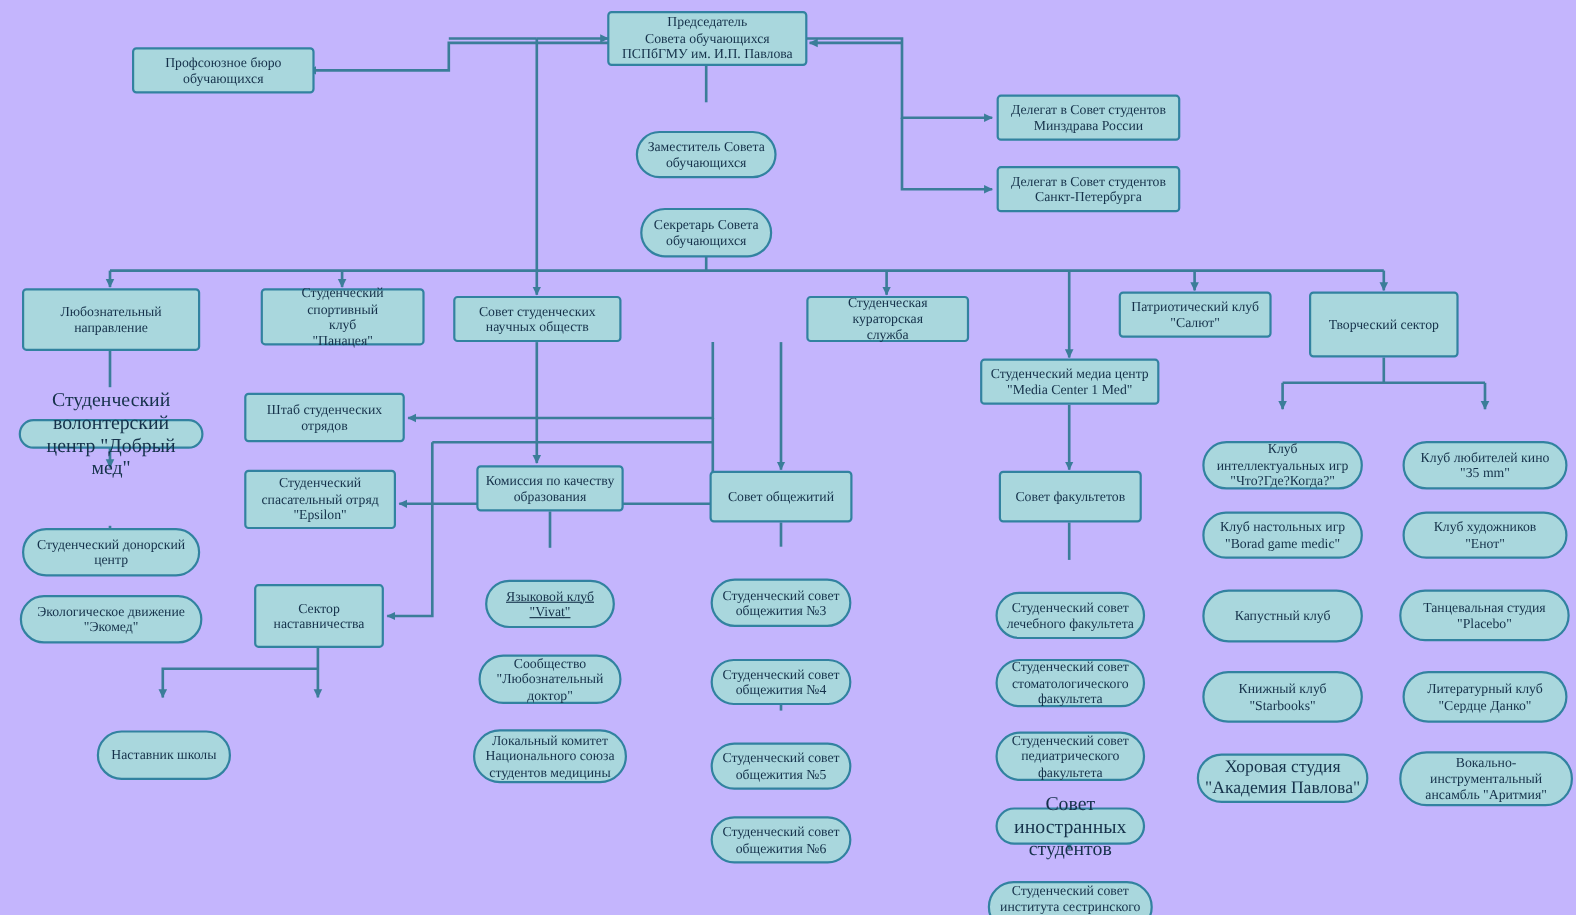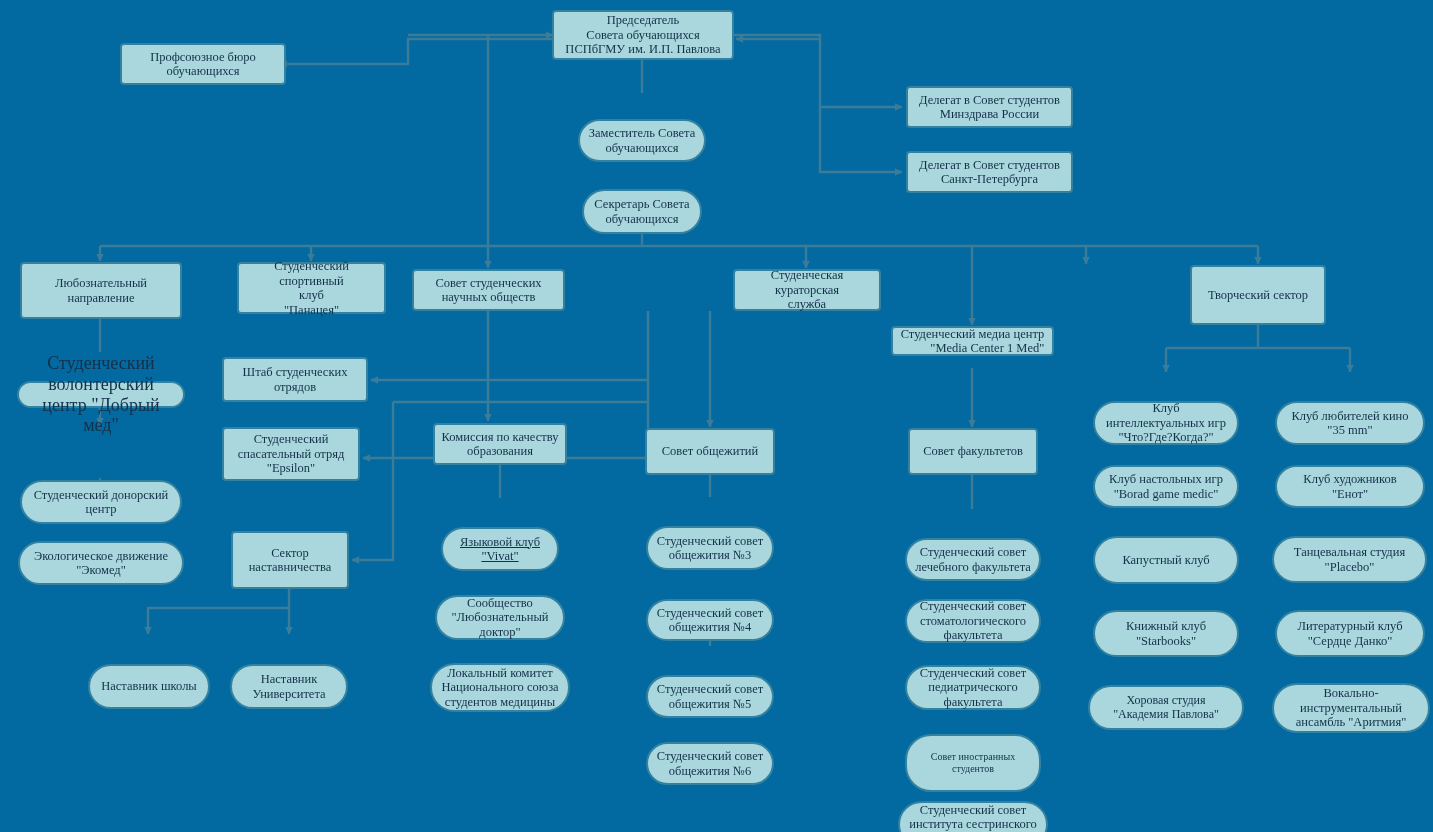--- a/index.html
+++ b/index.html
@@ -8,21 +8,21 @@
     padding: 0;
     background: #eff8ee;
   }
   body {
     font-family: "Liberation Serif", serif;
   }
   #canvas {
     position: relative;
     width: 1433px;
     height: 832px;
-    background: #0369a1;
+    background: #c4b5fd;
     overflow: hidden;
   }
   #wires {
     position: absolute;
     left: 0;
     top: 0;
     width: 1433px;
     height: 832px;
     pointer-events: none;
   }
@@ -157,24 +157,26 @@
   <div class="node rect" style="left:237px; top:262px; width:149px; height:52px; font-size:12.5px;">Студенческий спортивный
 клуб
 "Панацея"</div>
 
   <div class="node rect" style="left:412px; top:269px; width:153px; height:42px; font-size:12.5px;">Совет студенческих
 научных обществ</div>
 
   <div class="node rect" style="left:733px; top:269px; width:148px; height:42px; font-size:12.5px;">Студенческая кураторская
 служба</div>
 
+  <div class="node rect" style="left:1017px; top:265px; width:139px; height:42px; font-size:12.5px;">Патриотический клуб
+"Салют"</div>
 
   <div class="node rect" style="left:1190px; top:265px; width:136px; height:60px; font-size:12.5px;">Творческий сектор</div>
 
-  <div class="node rect" style="left:891px; top:326px; width:163px; height:30px; font-size:12.5px;text-align:right;">Студенческий медиа центр
+  <div class="node rect" style="left:891px; top:326px; width:163px; height:42px; font-size:12.5px;">Студенческий медиа центр
 "Media Center 1 Med"</div>
 
   <div class="node rounded" style="left:17px; top:353px; width:168px; height:27px; font-size:18px;">Студенческий волонтерский
 центр "Добрый мед"</div>
 
   <div class="node rounded" style="left:20px; top:452px; width:162px; height:44px; font-size:12.5px;">Студенческий донорский
 центр</div>
 
   <div class="node rounded" style="left:18px; top:513px; width:166px; height:44px; font-size:12.5px;">Экологическое движение
 "Экомед"</div>
@@ -184,22 +186,20 @@
 
   <div class="node rect" style="left:222px; top:427px; width:138px; height:54px; font-size:12.5px;">Студенческий
 спасательный отряд
 "Epsilon"</div>
 
   <div class="node rect" style="left:231px; top:531px; width:118px; height:58px; font-size:12.5px;">Сектор
 наставничества</div>
 
   <div class="node rounded" style="left:88px; top:636px; width:122px; height:45px; font-size:12.5px;">Наставник школы</div>
 
-  <div class="node rounded" style="left:230px; top:636px; width:118px; height:45px; font-size:12.5px;">Наставник
-Университета</div>
 
   <div class="node rect" style="left:433px; top:423px; width:134px; height:42px; font-size:12.5px;">Комиссия по качеству
 образования</div>
 
   <div class="node rounded" style="left:441px; top:499px; width:118px; height:44px; font-size:12.5px;text-decoration:underline;">Языковой клуб
 "Vivat"</div>
 
   <div class="node rounded" style="left:435px; top:567px; width:130px; height:45px; font-size:12.5px;">Сообщество
 "Любознательный
 доктор"</div>
@@ -228,40 +228,40 @@
 лечебного факультета</div>
 
   <div class="node rounded" style="left:905px; top:571px; width:136px; height:44px; font-size:12.5px;">Студенческий совет
 стоматологического
 факультета</div>
 
   <div class="node rounded" style="left:905px; top:637px; width:136px; height:45px; font-size:12.5px;">Студенческий совет
 педиатрического
 факультета</div>
 
-  <div class="node rounded" style="left:905px; top:706px; width:136px; height:58px; font-size:10px;">Совет иностранных
+  <div class="node rounded" style="left:905px; top:706px; width:136px; height:34px; font-size:18px;">Совет иностранных
 студентов</div>
 
   <div class="node rounded" style="left:898px; top:773px; width:150px; height:47px; font-size:12.5px;">Студенческий совет
 института сестринского
 дела</div>
 
   <div class="node rounded" style="left:1093px; top:373px; width:146px; height:44px; font-size:12.5px;">Клуб
 интеллектуальных игр
 "Что?Где?Когда?"</div>
 
   <div class="node rounded" style="left:1093px; top:437px; width:146px; height:43px; font-size:12.5px;">Клуб настольных игр
 "Borad game medic"</div>
 
   <div class="node rounded" style="left:1093px; top:508px; width:146px; height:48px; font-size:12.5px;">Капустный клуб</div>
 
   <div class="node rounded" style="left:1093px; top:582px; width:146px; height:47px; font-size:12.5px;">Книжный клуб
 "Starbooks"</div>
 
-  <div class="node rounded" style="left:1088px; top:657px; width:156px; height:45px; font-size:12px;">Хоровая студия
+  <div class="node rounded" style="left:1088px; top:657px; width:156px; height:45px; font-size:16px;">Хоровая студия
 "Академия Павлова"</div>
 
   <div class="node rounded" style="left:1275px; top:373px; width:150px; height:44px; font-size:12.5px;">Клуб любителей кино
 "35 mm"</div>
 
   <div class="node rounded" style="left:1275px; top:437px; width:150px; height:43px; font-size:12.5px;">Клуб художников
 "Енот"</div>
 
   <div class="node rounded" style="left:1272px; top:508px; width:155px; height:47px; font-size:12.5px;">Танцевальная студия
 "Placebo"</div>

